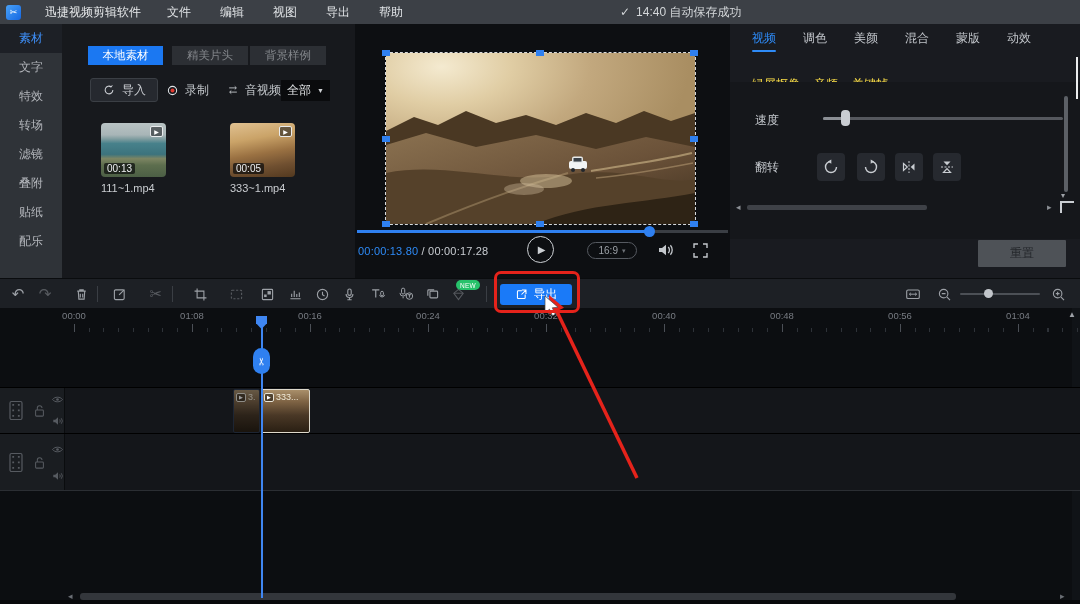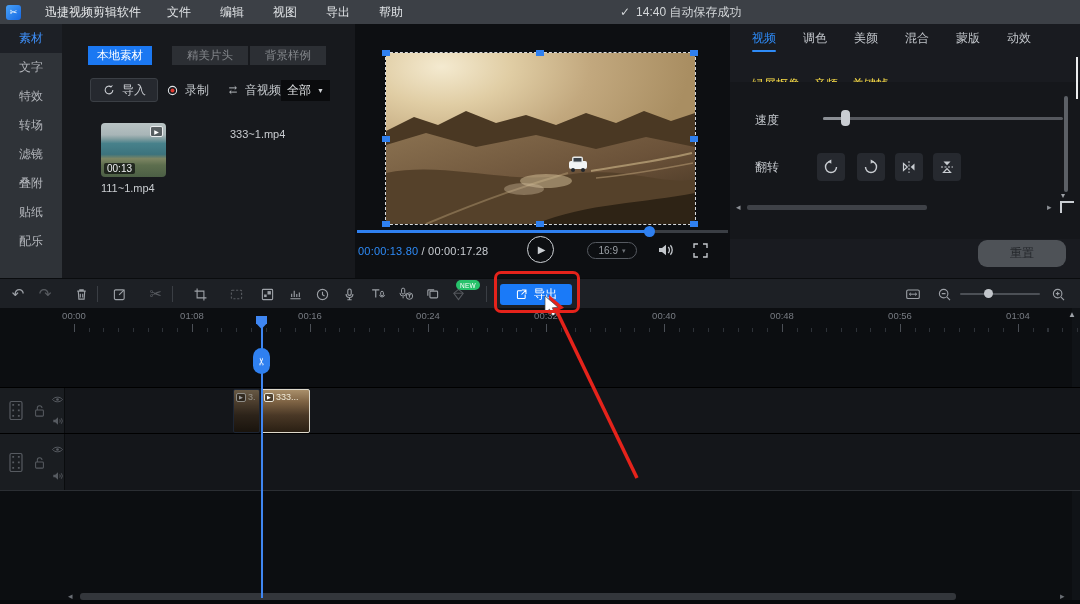--- a/index.html
+++ b/index.html
@@ -67,21 +67,21 @@
   .ilabel{position:absolute;left:25px;color:#c6cacF;color:#c6cacf}
   .strack{position:absolute;left:93px;top:93px;width:240px;height:3px;background:#55585e;border-radius:2px}
   .sfill{width:24px;height:3px;background:#8b8f95;border-radius:2px}
   .shandle{position:absolute;left:111px;top:86px;width:9px;height:16px;border-radius:4px;background:#c9cdd2}
   .fbtn{position:absolute;top:129px;width:28px;height:28px;background:#26292f;border-radius:4px;display:flex;align-items:center;justify-content:center}
   .vscroll{position:absolute;left:334px;top:72px;width:4px;height:96px;background:#5c6066;border-radius:2px}
   .vsarrow{position:absolute;left:331px;top:167px;font-size:8px;color:#9da1a7}
   .hsarrow{position:absolute;top:178px;font-size:9px;color:#8b8f95}
   .hscroll{position:absolute;left:17px;top:181px;width:180px;height:5px;background:#3e4147;border-radius:2px}
   .cornerbr{position:absolute;left:330px;top:177px;width:14px;height:12px;border-left:2px solid #c9cdd2;border-top:2px solid #c9cdd2}
-  .resetbtn{position:absolute;left:248px;top:216px;width:88px;height:27px;background:#4e5257;border-radius:9px;color:#24272b;display:flex;align-items:center;justify-content:center}
+  .resetbtn{position:absolute;left:248px;top:216px;width:88px;height:27px;background:#4e5257;border-radius:1px;color:#24272b;display:flex;align-items:center;justify-content:center}
   .edge-scroll{position:absolute;left:346px;top:33px;width:2px;height:42px;background:#eceeef}
 
   
   #toolbar{position:absolute;left:0;top:278px;width:1080px;height:30px;background:#1d2025;border-top:1px solid #0a0c0e}
   .ticon{position:absolute;top:5px;width:20px;height:20px;display:flex;align-items:center;justify-content:center;color:#9da1a7;font-size:15px}
   .dim{opacity:.45}
   .tdiv{position:absolute;top:7px;width:1px;height:16px;background:#3a3e44}
   .newbadge{position:absolute;left:456px;top:1px;width:24px;height:10px;background:#27c26b;border-radius:5px;color:#fff;font-size:6.5px;display:flex;align-items:center;justify-content:center;letter-spacing:.3px}
   .exportbtn{position:absolute;left:500px;top:5px;width:72px;height:21px;background:#1a7af8;border-radius:3px;color:#fff;display:flex;align-items:center;justify-content:center;gap:6px}
   .ztrack{position:absolute;left:960px;top:14px;width:80px;height:2px;background:#4c5056;border-radius:1px}
@@ -159,21 +159,21 @@
       </div>
     <div class="sbitem">
         <span>贴纸</span>
       </div>
     <div class="sbitem">
         <span>配乐</span>
       </div>
   </div>
 
   <div id="media">
-    <div class="mtab active" style="left:26px;width:64px">本地素材</div>
+    <div class="mtab active" style="left:26px;width:75px">本地素材</div>
     <div class="mtab" style="left:110px;width:76px">精美片头</div>
     <div class="mtab" style="left:188px;width:76px">背景样例</div>
 
     <div class="importbtn">
       <svg width="14" height="14" viewBox="0 0 20 20">
           <path d="M15.5 10a5.5 5.5 0 1 1-2.2-4.4" stroke="#cbced3" stroke-width="1.5" fill="none"></path>
           <path d="M14.6 3.2l-1.3 2.6-2.7-.9" stroke="#cbced3" stroke-width="1.4" fill="none"></path>
         </svg>
       <span>导入</span>
     </div>
@@ -201,20 +201,26 @@
     <div class="thumb" style="left:39px;top:99px">
       <div class="thumbimg lake">
         <span class="playchip">
             <span>▶</span>
           </span>
         <span class="dur">00:13</span>
       </div>
       <div class="fname">111~1.mp4</div>
     </div>
     <div class="thumb" style="left:168px;top:99px">
+      <div class="thumbimg desert-sm">
+        <span class="playchip">
+            <span>▶</span>
+          </span>
+        <span class="dur">00:05</span>
+      </div>
       <div class="fname">333~1.mp4</div>
     </div>
   </div>
 
   <div id="player">
 
     <div class="vwrap">
       <svg viewBox="0 0 309 171" width="309" height="171">
         <defs>
           <radialGradient id="sun" cx="18%" cy="8%" r="80%">

